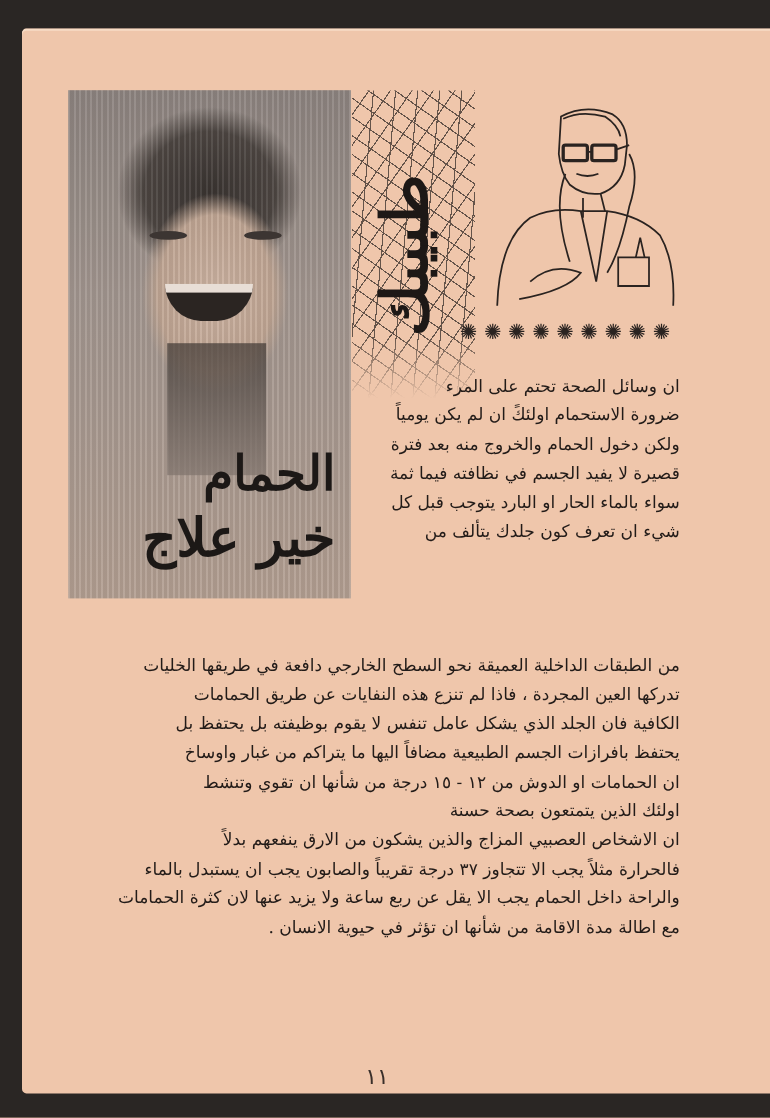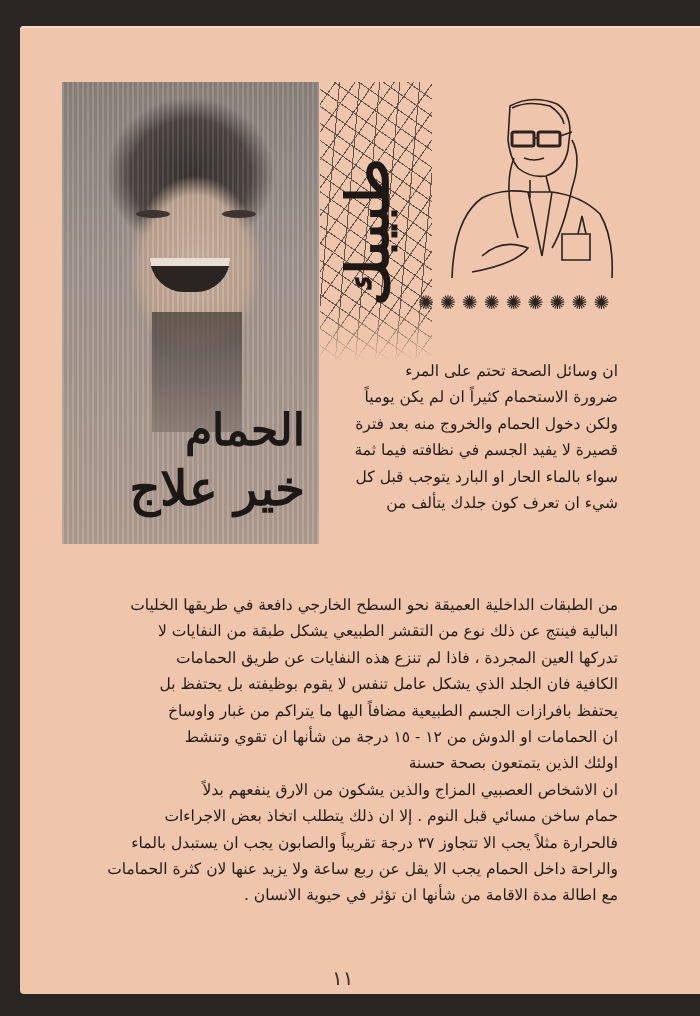--- a/index.html
+++ b/index.html
@@ -63,21 +63,21 @@
     position: absolute; left: 398px; top: 264px; width: 220px; height: 24px;
     display: flex; gap: 6px; align-items: center;
     color: #2a2320; font-size: 19px; letter-spacing: 0;
   }
   .text-block {
     position: absolute; direction: rtl; text-align: right;
     font-family: "DejaVu Serif", serif; color: #221b18;
     font-size: 15.5px; line-height: 26.4px;
   }
   .text-block .line { white-space: nowrap; overflow: hidden; }
-  .col-right { left: 304px; top: 312px; width: 294px; margin-top: 20px; }
+  .col-right { left: 304px; top: 312px; width: 294px; }
   .full-width { left: 46px; top: 566px; width: 552px; }
   .page-number {
     position: absolute; left: 312px; top: 940px; font-size: 20px; color: #3a2f2a;
     font-family: "DejaVu Sans", sans-serif;
   }
 </style>
 </head>
 <body>
 
 <div class="page">
@@ -118,36 +118,34 @@
     <span>✺</span>
     <span>✺</span>
     <span>✺</span>
     <span>✺</span>
     <span>✺</span>
     <span>✺</span>
   </div>
 
   <div class="text-block col-right">
     <div class="line">ان وسائل الصحة تحتم على المرء</div>
-    <div class="line">ضرورة الاستحمام كثيراً ان لم يكن يومياً</div>
+    <div class="line">ضرورة الاستحمام اولئكً ان لم يكن يومياً</div>
     <div class="line">ولكن دخول الحمام والخروج منه بعد فترة</div>
     <div class="line">قصيرة لا يفيد الجسم في نظافته فيما ثمة</div>
     <div class="line">سواء بالماء الحار او البارد يتوجب قبل كل</div>
     <div class="line">شيء ان تعرف كون جلدك يتألف من</div>
   </div>
 
   <div class="text-block full-width">
     <div class="line">من الطبقات الداخلية العميقة نحو السطح الخارجي دافعة في طريقها الخليات</div>
-    <div class="line">البالية فينتج عن ذلك نوع من التقشر الطبيعي يشكل طبقة من النفايات لا</div>
     <div class="line">تدركها العين المجردة ، فاذا لم تنزع هذه النفايات عن طريق الحمامات</div>
     <div class="line">الكافية فان الجلد الذي يشكل عامل تنفس لا يقوم بوظيفته بل يحتفظ بل</div>
     <div class="line">يحتفظ بافرازات الجسم الطبيعية مضافاً اليها ما يتراكم من غبار واوساخ</div>
     <div class="line">ان الحمامات او الدوش من ١٢ - ١٥ درجة من شأنها ان تقوي وتنشط</div>
     <div class="line">اولئك الذين يتمتعون بصحة حسنة</div>
     <div class="line">ان الاشخاص العصبيي المزاج والذين يشكون من الارق ينفعهم بدلاً</div>
-    <div class="line">حمام ساخن مسائي قبل النوم . إلا ان ذلك يتطلب اتخاذ بعض الاجراءات</div>
     <div class="line">فالحرارة مثلاً يجب الا تتجاوز ٣٧ درجة تقريباً والصابون يجب ان يستبدل بالماء</div>
     <div class="line">والراحة داخل الحمام يجب الا يقل عن ربع ساعة ولا يزيد عنها لان كثرة الحمامات</div>
     <div class="line">مع اطالة مدة الاقامة من شأنها ان تؤثر في حيوية الانسان .</div>
   </div>
 
   <div class="page-number">١١</div>
 </div>
 
 </body></html>

